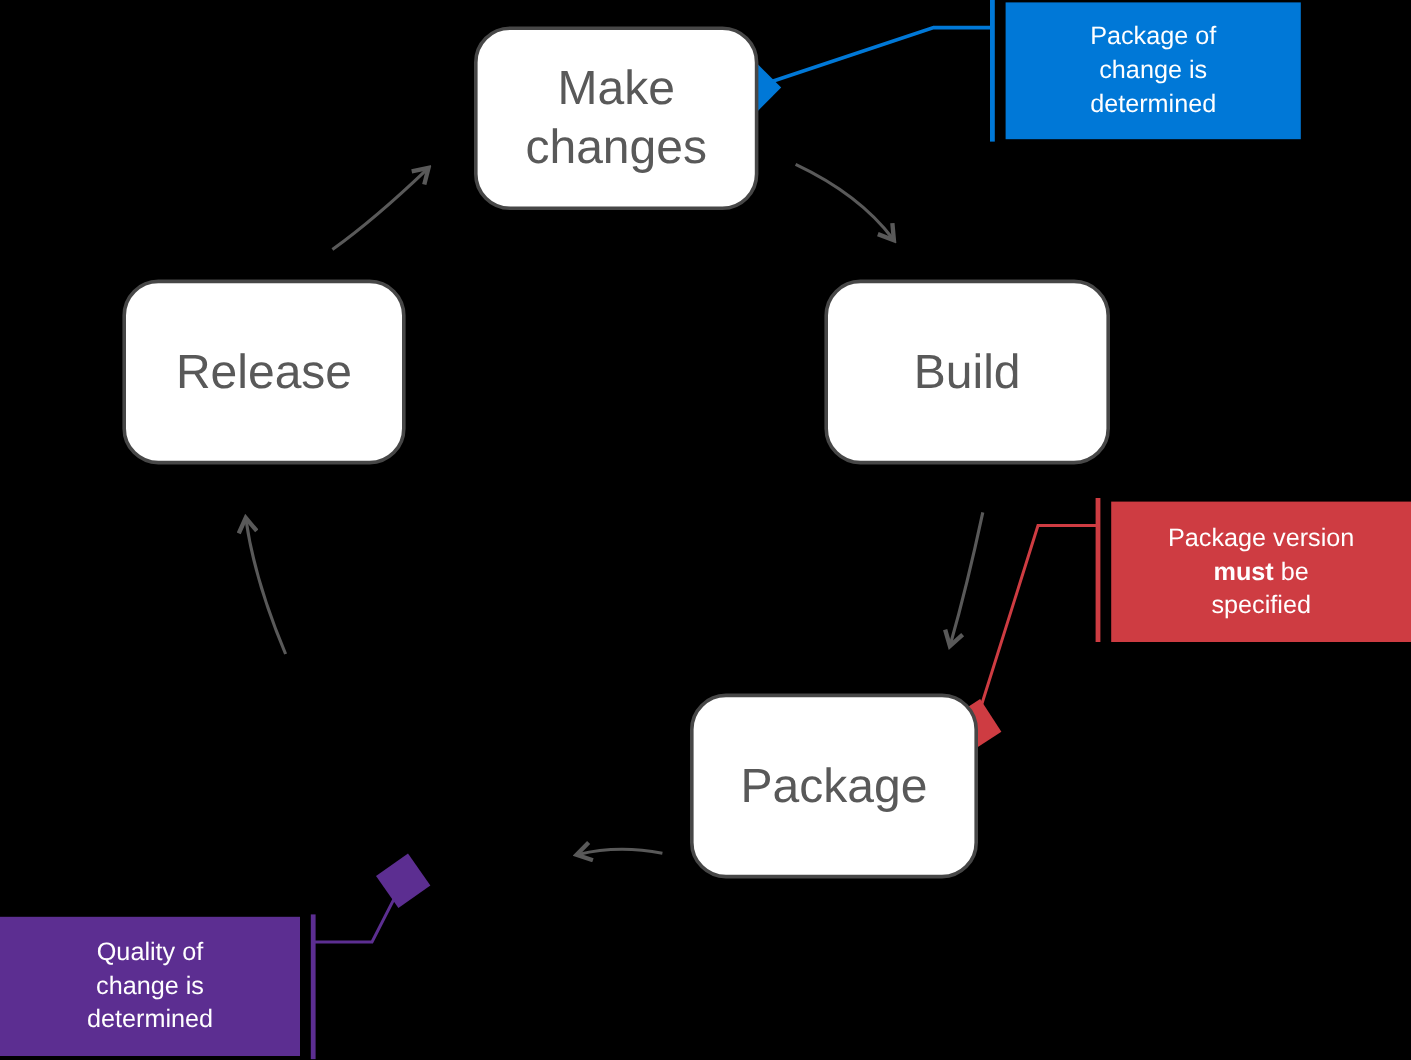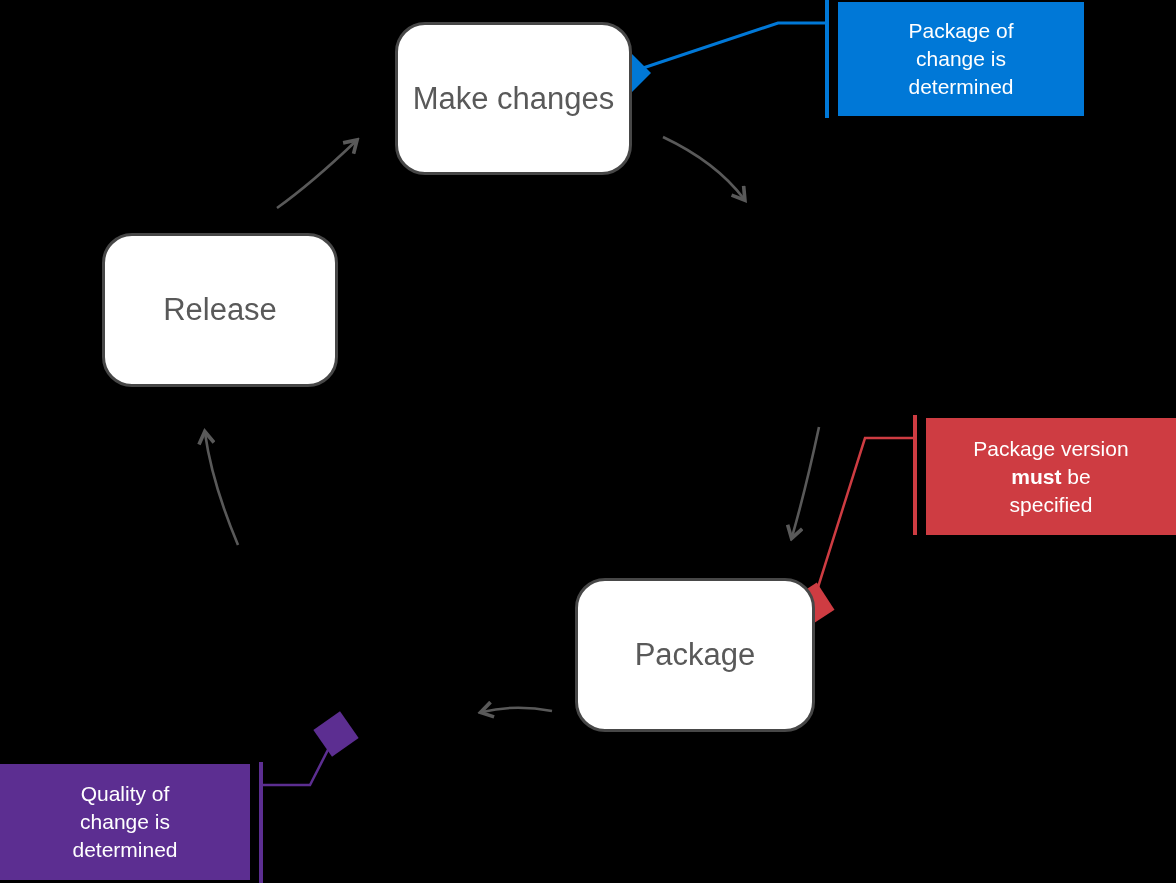--- a/index.html
+++ b/index.html
@@ -21,21 +21,21 @@
     position: absolute;
     background: #fff;
     border: 3px solid #474747;
     border-radius: 30px;
     box-sizing: border-box;
     display: flex;
     align-items: center;
     justify-content: center;
     text-align: center;
     color: #595959;
-    font-size: 31px;
+    font-size: 40px;
     line-height: 1.22;
   }
   .node-make-changes { left: 395px; top: 22px;  width: 237px; height: 153px; }
   .node-build        { left: 687px; top: 233px; width: 238px; height: 154px; }
   .node-release      { left: 102px; top: 233px; width: 236px; height: 154px; }
   .node-package      { left: 575px; top: 578px; width: 240px; height: 154px; align-items: center; }
   .node-validation   { left: 213px; top: 577px; width: 237px; height: 158px; }
 
   .callout {
     position: absolute;
@@ -83,20 +83,23 @@
     <polyline points="334,738 310,785 261,785" fill="none" stroke="#5C2E91" stroke-width="2.5"></polyline>
 
     <path d="M628,50 L651,73 L628,96 L605,73 Z" fill="#0078D7"></path>
     <path d="M812,582 L835,605 L812,628 L789,605 Z" fill="#CE3C42" transform="rotate(12 812 605)"></path>
     <path d="M336,711 L359,734 L336,757 L313,734 Z" fill="#5C2E91" transform="rotate(10 336 734)"></path>
   </svg>
 
   <div class="node node-make-changes">
     <span>Make changes</span>
   </div>
+  <div class="node node-build">
+    <span>Build</span>
+  </div>
   <div class="node node-release">
     <span>Release</span>
   </div>
   <div class="node node-package">
     <span>Package</span>
   </div>
 
   <div class="accent-bar bar-blue"></div>
   <div class="accent-bar bar-red"></div>
   <div class="accent-bar bar-purple"></div>

